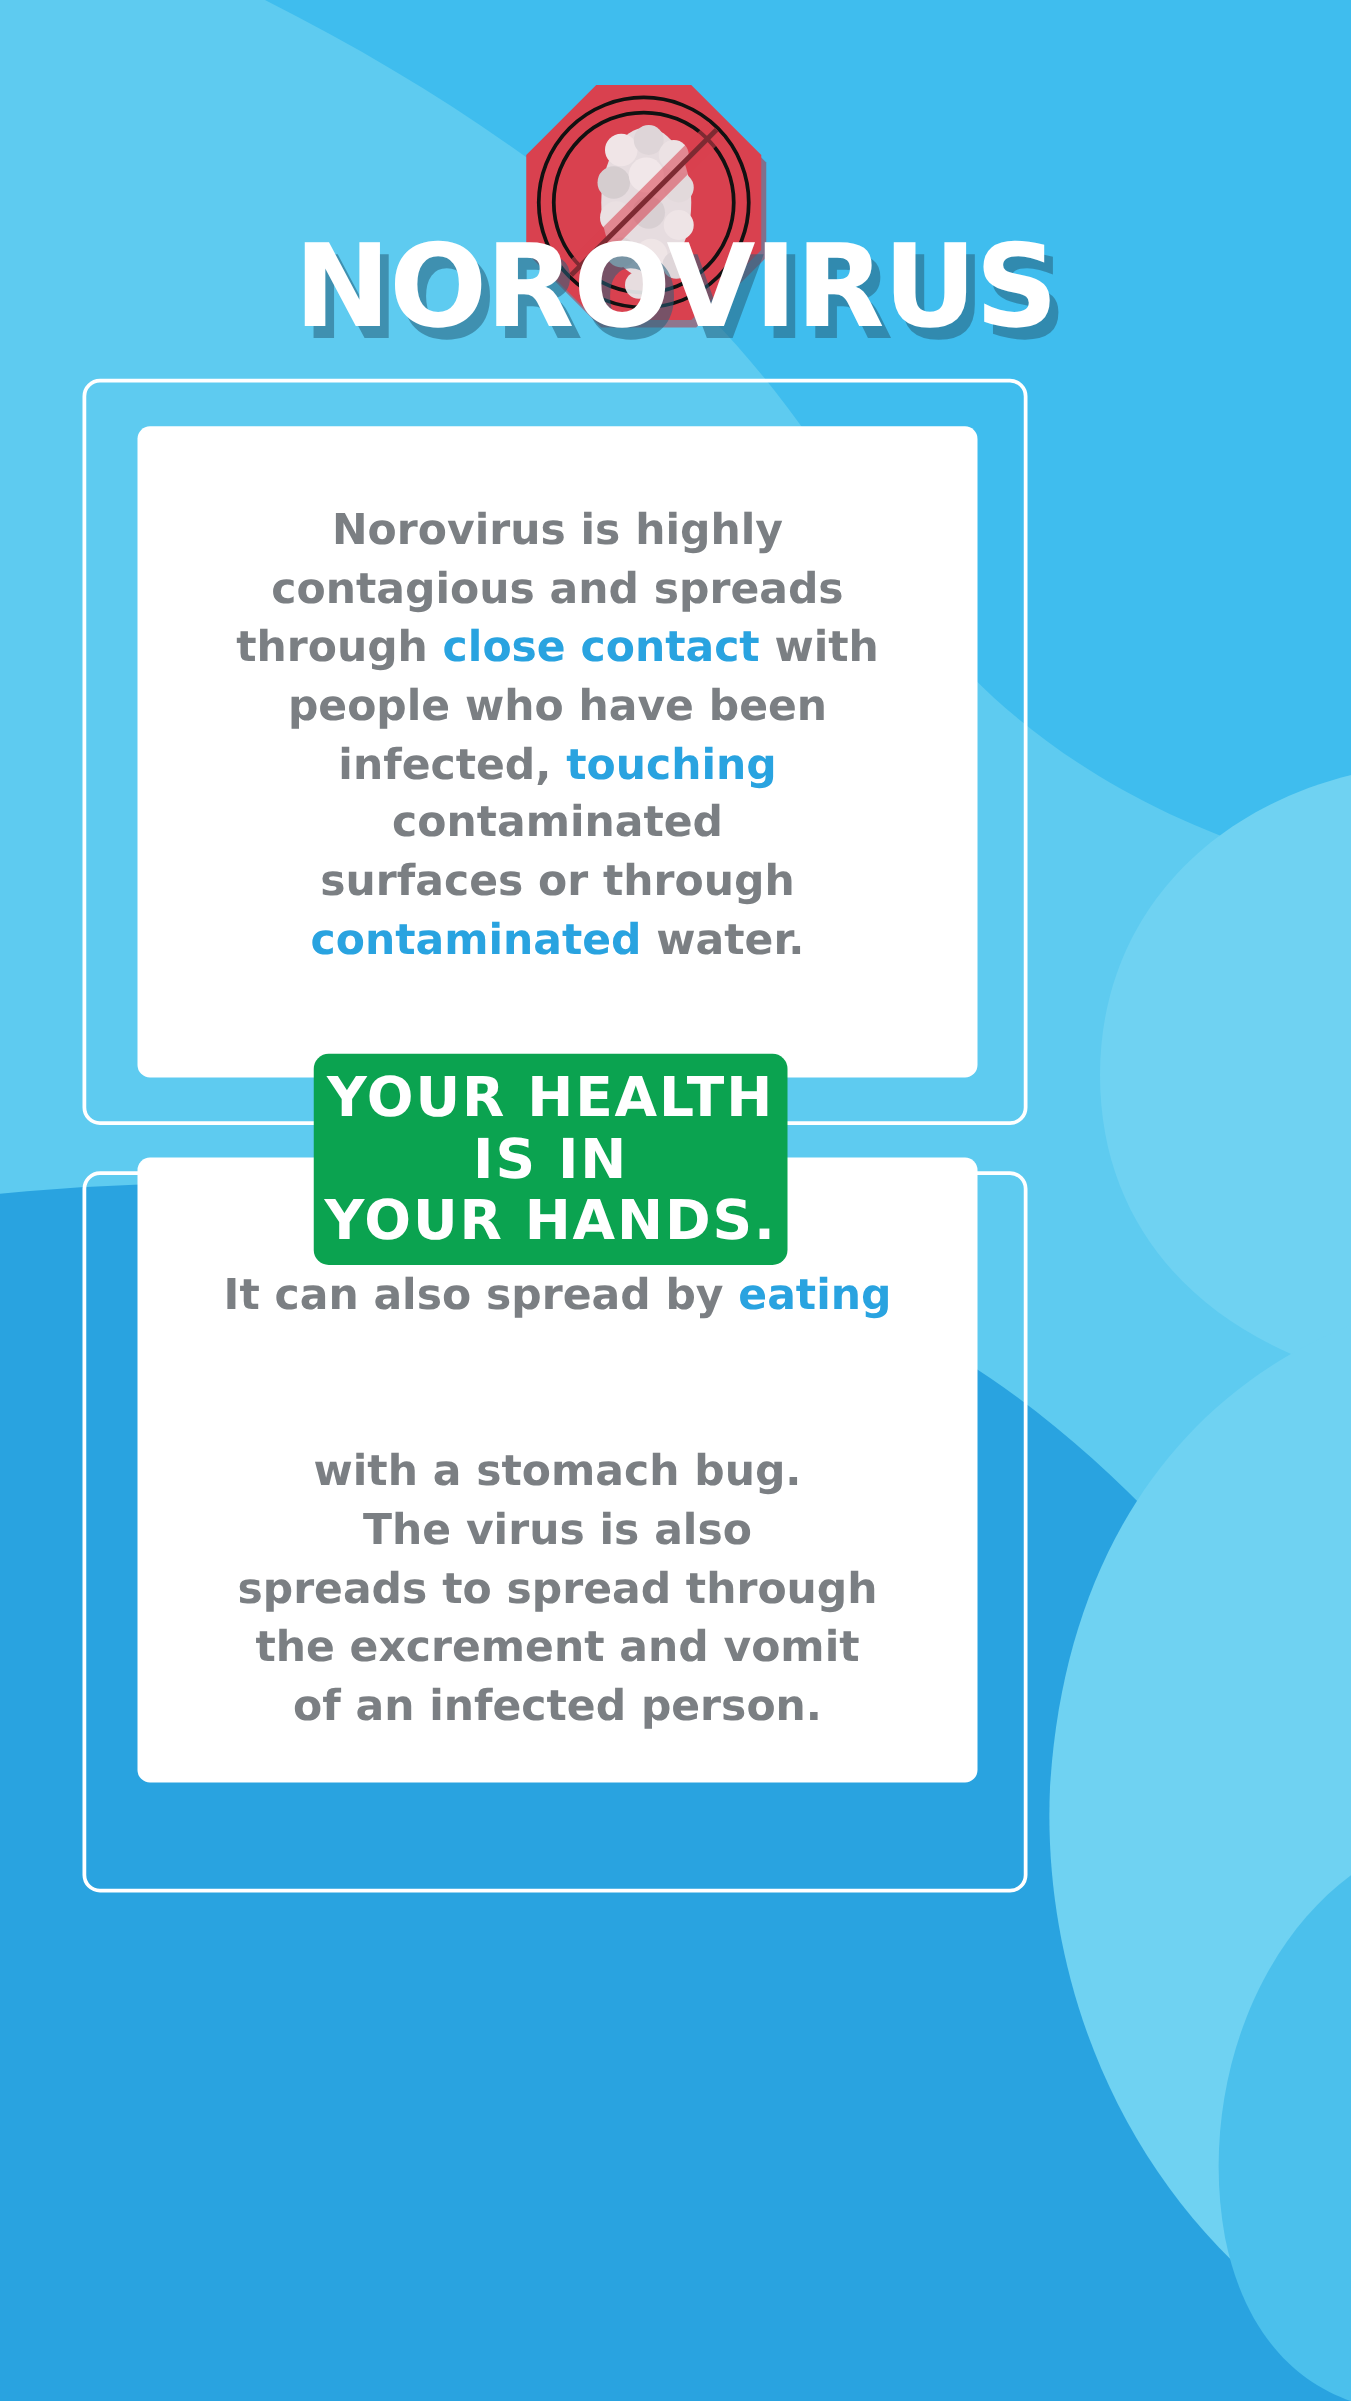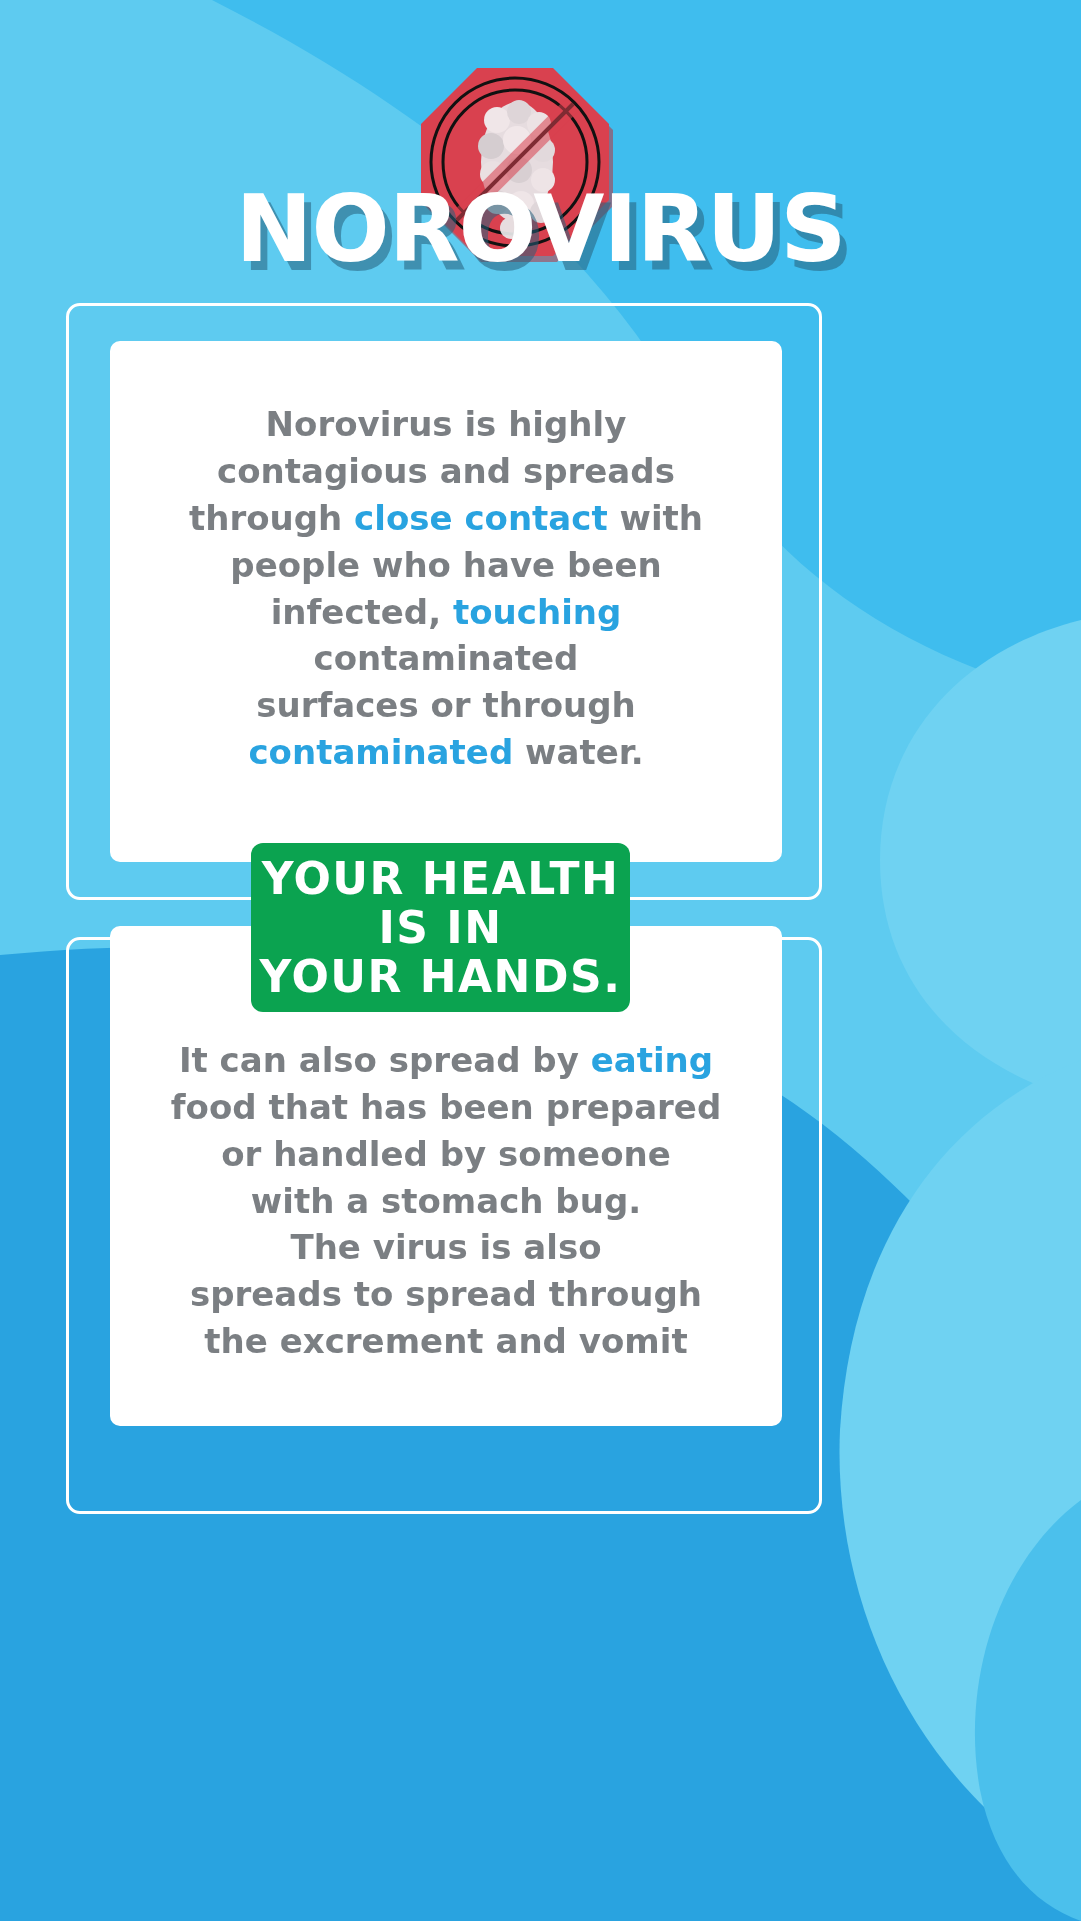--- a/index.html
+++ b/index.html
@@ -202,21 +202,21 @@
   </div>
 
   <div class="frame frame-top"></div>
   <div class="frame frame-bottom"></div>
 
   <div class="card card-top">
     <p class="body-text"><span>Norovirus is highly</span><br><span>contagious and spreads</span><br><span>through </span><span class="hl">close contact</span><span> with</span><br><span>people who have been</span><br><span>infected, </span><span class="hl">touching</span><br><span>contaminated</span><br><span>surfaces or through</span><br><span class="hl">contaminated</span><span> water.</span></p>
   </div>
 
   <div class="card card-bottom">
-    <p class="body-text"><span>It can also spread by </span><span class="hl">eating</span><br><span>food that has been prepared</span><br><span>or handled by someone</span><br><span>with a stomach bug.</span><br><span>The virus is also</span><br><span>spreads to spread through</span><br><span>the excrement and vomit</span><br></p>
+    <p class="body-text"><span>It can also spread by </span><span class="hl">eating</span><br><br><br><span>with a stomach bug.</span><br><span>The virus is also</span><br><span>spreads to spread through</span><br><span>the excrement and vomit</span><br><span>of an infected person.</span></p>
   </div>
 
   <div class="green-banner">
     <span class="line">YOUR HEALTH</span>
     <span class="line">IS IN</span>
     <span class="line">YOUR HANDS.</span>
   </div>
 
 </div>
 

